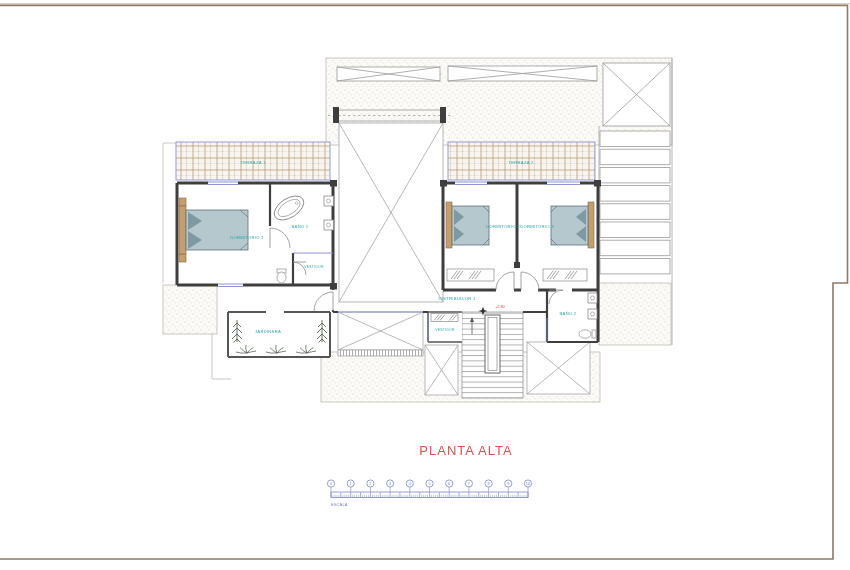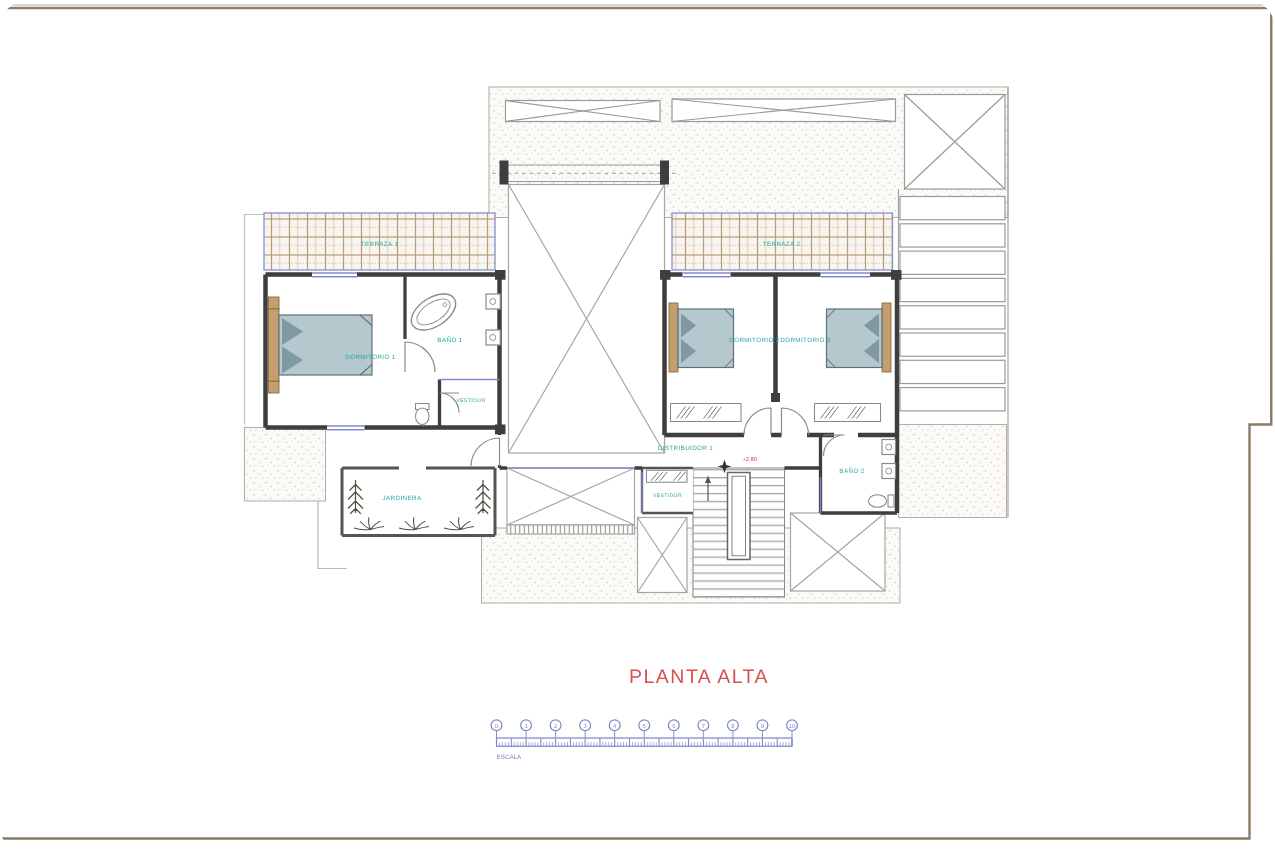--- a/index.html
+++ b/index.html
@@ -1,17 +1,17 @@
 <!DOCTYPE html>
 <html><head>
 <meta charset="utf-8">
 <style>
   html,body{margin:0;padding:0;background:#ffffff;}
   #stage{position:relative;width:850px;height:570px;background:#ffffff;overflow:hidden;
-         font-family:"Liberation Sans",sans-serif;border-radius:19px;}
+         font-family:"Liberation Sans",sans-serif;}
   svg{position:absolute;left:0;top:0;display:block;}
   text{font-family:"Liberation Sans",sans-serif;}
 </style>
 </head>
 <body>
 
 <div id="stage">
 <svg width="850" height="570" viewBox="0 0 850 570">
   <defs>
     <pattern id="stipple" width="8" height="8" patternUnits="userSpaceOnUse">

